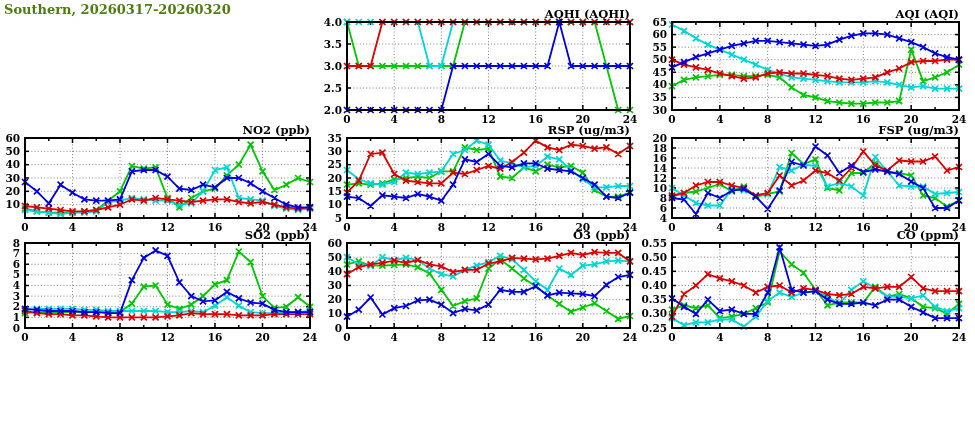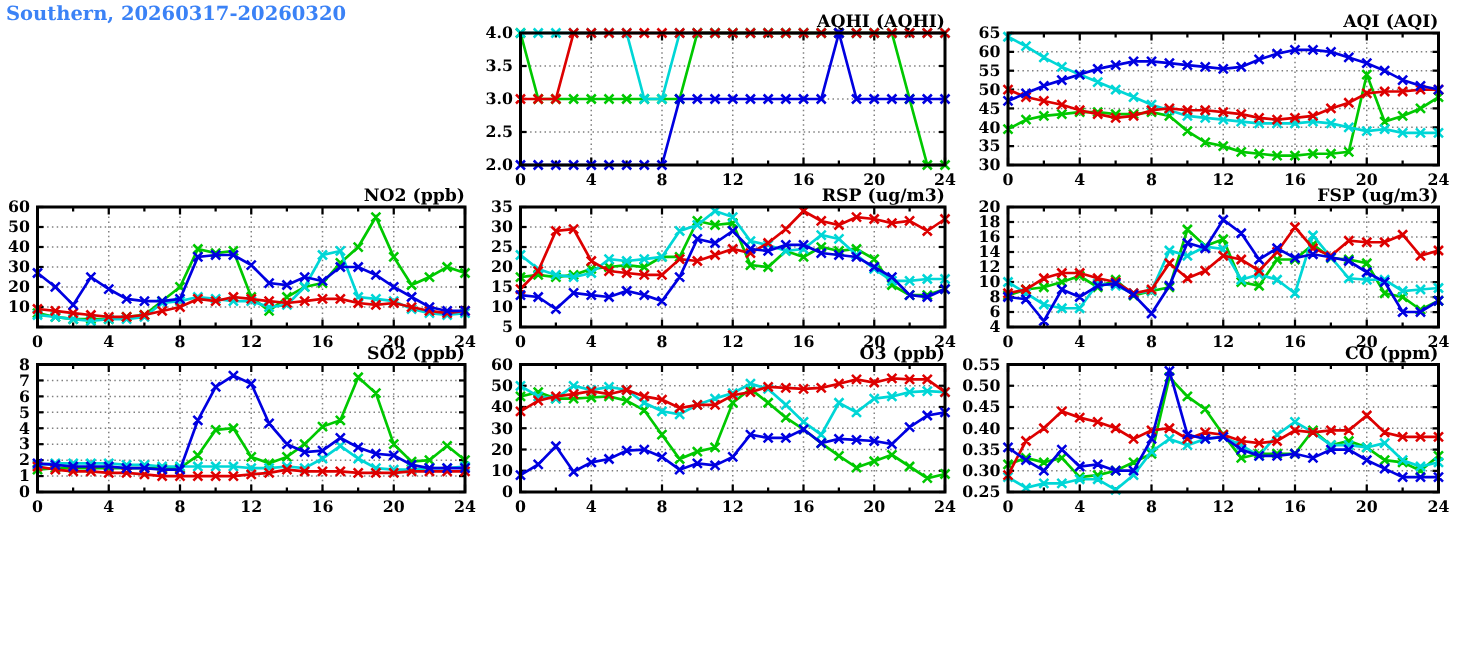--- a/index.html
+++ b/index.html
@@ -1,18 +1,18 @@
 <!DOCTYPE html>
 <html><head>
 <meta charset="utf-8">
 <style>
   html,body{margin:0;padding:0;background:#fff;}
   #screen{position:relative;width:975px;height:447px;background:#ffffff;overflow:hidden;
           font-family:"DejaVu Serif","Liberation Serif",serif;}
-  #page-title{position:absolute;left:4px;top:2px;font-size:13px;font-weight:bold;color:#3b82f6;white-space:nowrap;}
+  #page-title{position:absolute;left:4px;top:2px;font-size:13px;font-weight:bold;color:#4d7c0f;white-space:nowrap;}
   #canvas{position:absolute;left:0;top:0;}
   text{font-family:"DejaVu Serif","Liberation Serif",serif;font-weight:bold;fill:#000;}
 </style>
 </head>
 <body>
 
 <div id="screen">
   <div id="page-title">Southern, 20260317-20260320</div>
   <svg id="canvas" width="975" height="447">
       <g>

